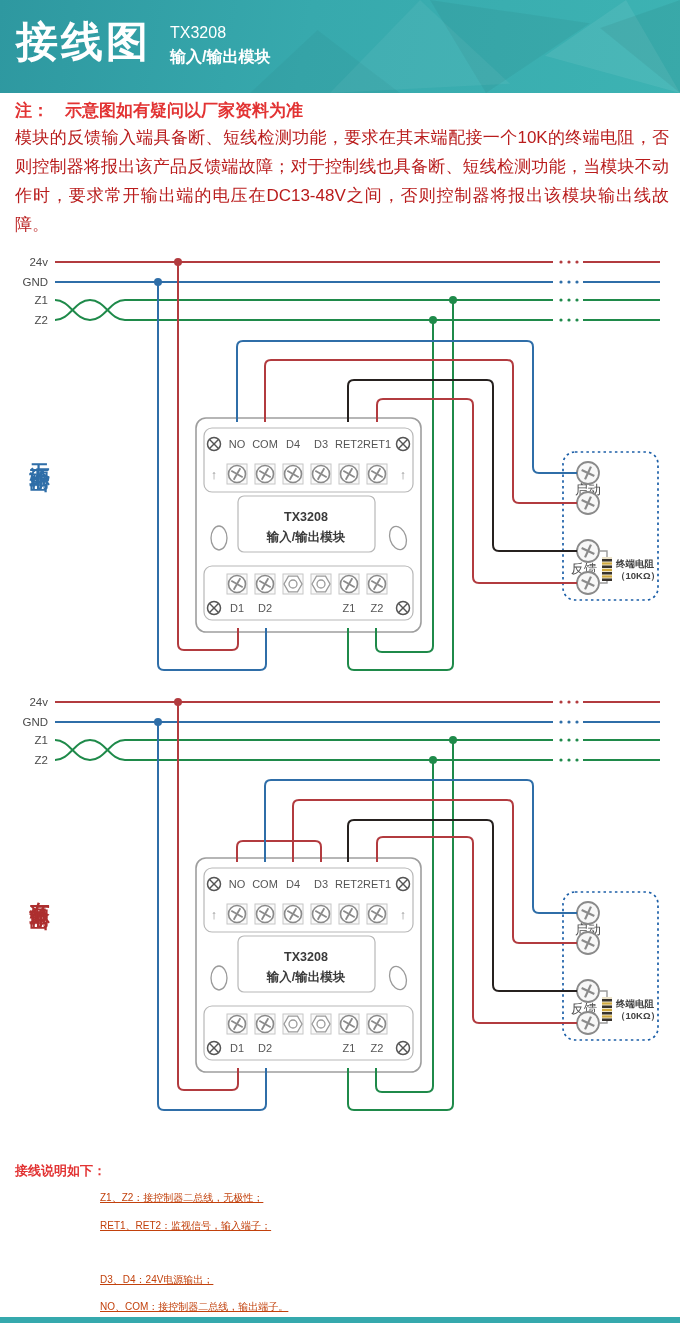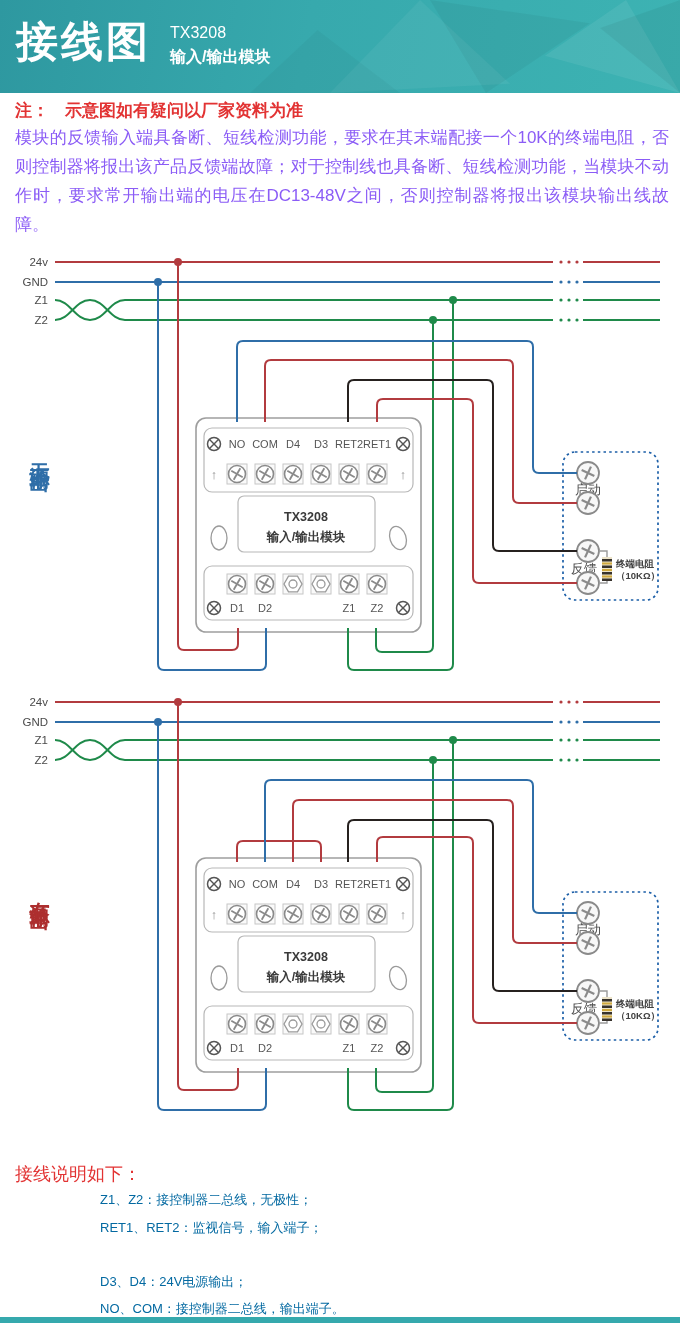--- a/index.html
+++ b/index.html
@@ -13,21 +13,21 @@
   .f2{left:430px;top:0;width:160px;height:93px;background:rgba(0,0,0,.045);clip-path:polygon(0 0,100% 25%,35% 100%);}
   .f3{left:545px;top:0;width:135px;height:93px;background:rgba(255,255,255,.07);clip-path:polygon(0 60%,60% 0,100% 100%);}
   .f4{left:250px;top:30px;width:150px;height:63px;background:rgba(0,0,0,.03);clip-path:polygon(0 100%,45% 0,100% 100%);}
   .f5{left:600px;top:0;width:80px;height:93px;background:rgba(0,0,0,.05);clip-path:polygon(100% 0,0 30%,100% 100%);}
   .title{position:absolute;left:16px;top:14px;font-size:42px;font-weight:bold;color:#fff;letter-spacing:3px;}
   .model{position:absolute;left:170px;top:24px;font-size:16px;color:#fff;}
   .subtitle{position:absolute;left:170px;top:47px;font-size:16px;font-weight:bold;color:#fff;}
   
   .note{position:absolute;left:15px;top:99px;font-size:17px;font-weight:bold;color:var(--note-red,#e23333);font-family:Liberation Mono, monospace;}
   .note-text{margin-left:16px;}
-  .desc{position:absolute;left:15px;top:123px;width:654px;font-size:17px;line-height:29px;color:#8b5cf6;text-align:justify;}
+  .desc{position:absolute;left:15px;top:123px;width:654px;font-size:17px;line-height:29px;color:#b91c1c;text-align:justify;}
   
   .side{position:absolute;left:27px;writing-mode:vertical-rl;text-orientation:upright;
         font-size:20px;font-weight:bold;letter-spacing:3px;}
   .side-passive{top:448px;color:var(--side-label-blue,#2f6ea8);}
   .side-active{top:886px;color:var(--side-label-red,#ad2f2f);}
   
   .diagram{position:absolute;left:0;top:245px;}
   .w{fill:none;stroke-width:2;}
   .wr{stroke:var(--wire-red,#b23b3f);} .wb{stroke:var(--wire-blue,#2f6ea8);}
   .wg{stroke:var(--wire-green,#1f8a4a);} .wk{stroke:var(--wire-black,#26211f);}
@@ -46,22 +46,22 @@
   .mtitle{font-size:12.5px;font-weight:bold;fill:#3a3a3a;text-anchor:middle;}
   .arrow{font-size:13px;fill:#8a8a8a;text-anchor:middle;}
   .oval{fill:#fff;stroke:#9a9a9a;stroke-width:1.3;}
   .devrect{fill:none;stroke:var(--box-dashed-blue,#1c5fa8);stroke-width:1.7;stroke-dasharray:2.5 3.2;}
   .dlabel{font-size:13px;fill:#4f4f4f;text-anchor:middle;}
   .rlabel{font-size:9.5px;font-weight:bold;fill:#3f3f3f;}
   .lead{fill:none;stroke:#9a9a9a;stroke-width:1.4;}
   .dtc{fill:#f7f7f7;stroke:#8a8a8a;stroke-width:1.8;}
   .dtx{stroke:#8a8a8a;stroke-width:2.2;}
   
-  .instr-head{position:absolute;left:15px;top:1162px;font-size:18px;font-weight:normal;color:var(--note-red,#e23333);}
-  .instr-item{position:absolute;left:100px;font-size:13px;color:#0369a1;}
+  .instr-head{position:absolute;left:15px;top:1162px;font-size:13px;font-weight:bold;color:var(--note-red,#e23333);}
+  .instr-item{position:absolute;left:100px;font-size:10px;color:#c2410c;text-decoration:underline;}
   .i0{top:1191px;} .i1{top:1219px;} .i2{top:1246px;} .i3{top:1273px;} .i4{top:1300px;}
   .footer-bar{position:absolute;left:0;bottom:0;width:680px;height:6px;background:var(--header-teal,#35a9ad);}
 </style>
 </head>
 <body>
 
 <div class="page">
 
   <div class="header">
     <div class="facet f1"></div>

